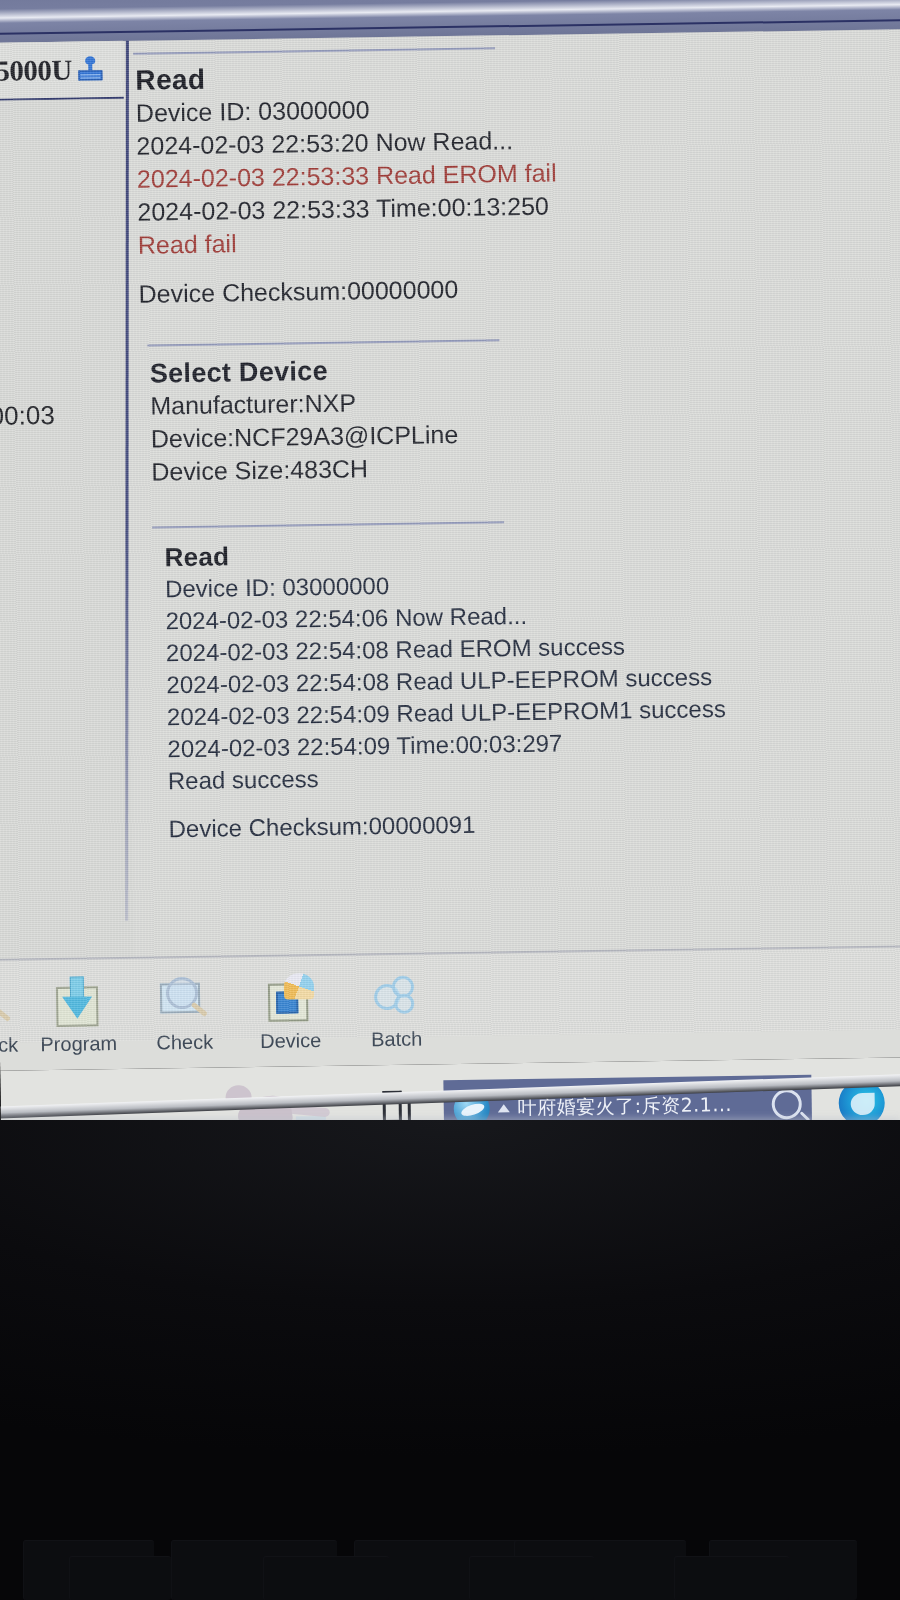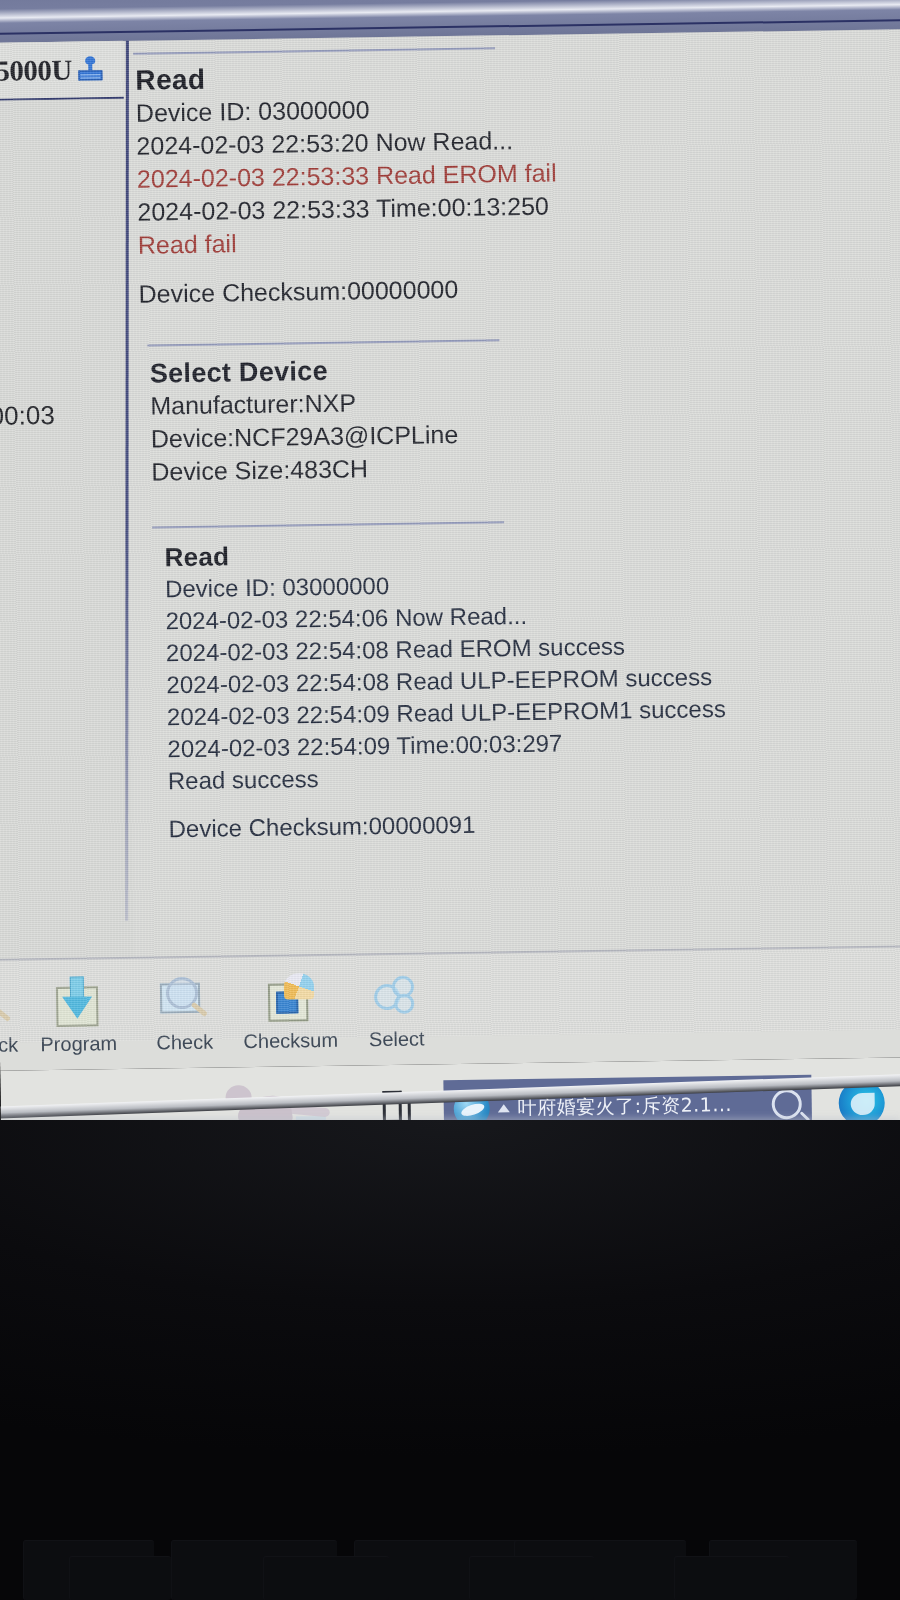--- a/index.html
+++ b/index.html
@@ -342,32 +342,32 @@
             </span>
             <span class="cap">Check</span>
           </div>
 
           <div class="tbtn">
             <span class="glyph">
               <span class="ic-sq-out"></span>
               <span class="ic-sq-in"></span>
               <span class="ic-fan"></span>
             </span>
-            <span class="cap">Checksum</span>
+            <span class="cap">Device</span>
           </div>
 
           <div class="tbtn">
             <span class="glyph">
               <span class="ic-gears">
                   <span class="g g1"></span>
                   <span class="g g2"></span>
                   <span class="g g3"></span>
                 </span>
             </span>
-            <span class="cap">Select</span>
+            <span class="cap">Batch</span>
           </div>
 
         </div>
       </div>
 
       <div id="taskbar">
 
         <div id="tb-wallpaper-cat">
           <span class="cat-box"></span>
             <span class="cat-tail"></span>

